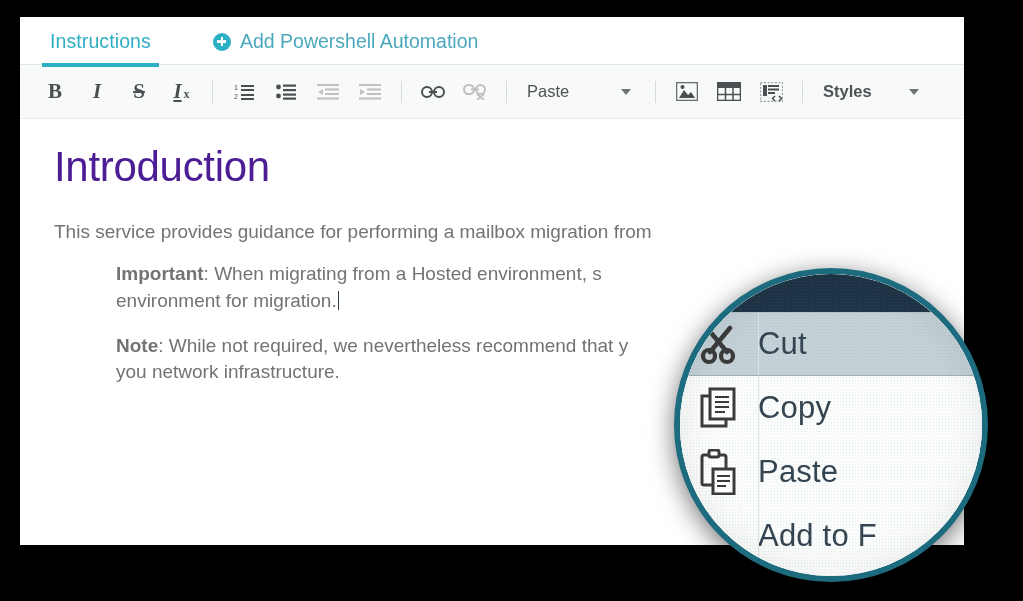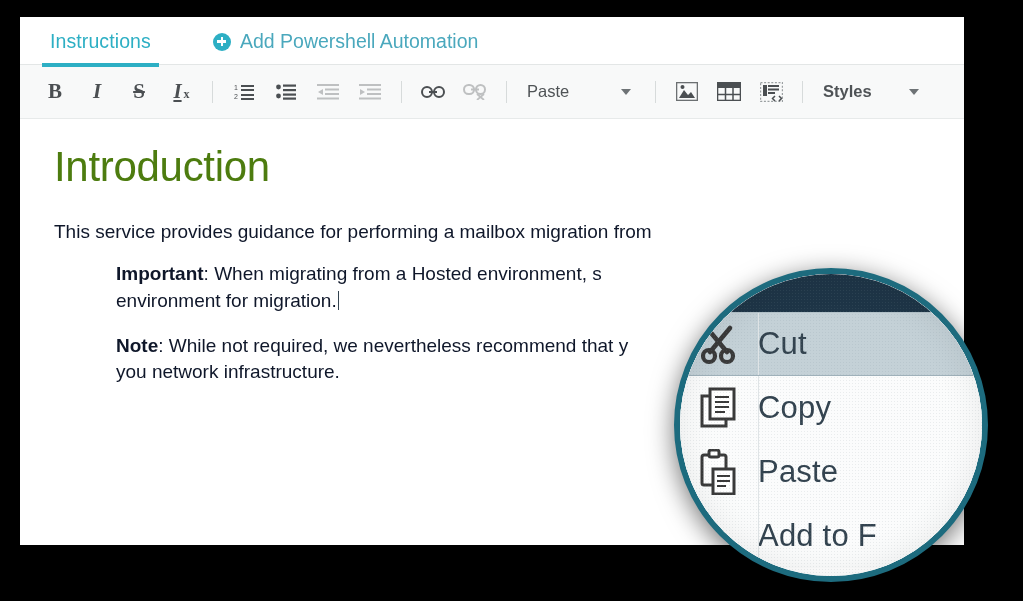--- a/index.html
+++ b/index.html
@@ -144,28 +144,28 @@
   
   .doc {
     padding: 26px 34px 10px 34px;
     color: #32424f;
   }
   .doc h1 {
     margin: 0 0 30px 0;
     font-size: 42px;
     font-weight: 400;
     letter-spacing: -0.3px;
-    color: #4d7c0f;
+    color: #4c1d95;
     line-height: 1.05;
   }
   .doc p {
     margin: 0 0 16px 0;
     font-size: 19px;
     line-height: 1.38;
-    color: #0f172a;
+    color: #737373;
   }
   .doc .indented {
     margin-left: 62px;
     margin-bottom: 19px;
   }
   .doc b { font-weight: bold; }
   .caret-bar {
     display: inline-block;
     width: 1.5px;
     height: 19px;

